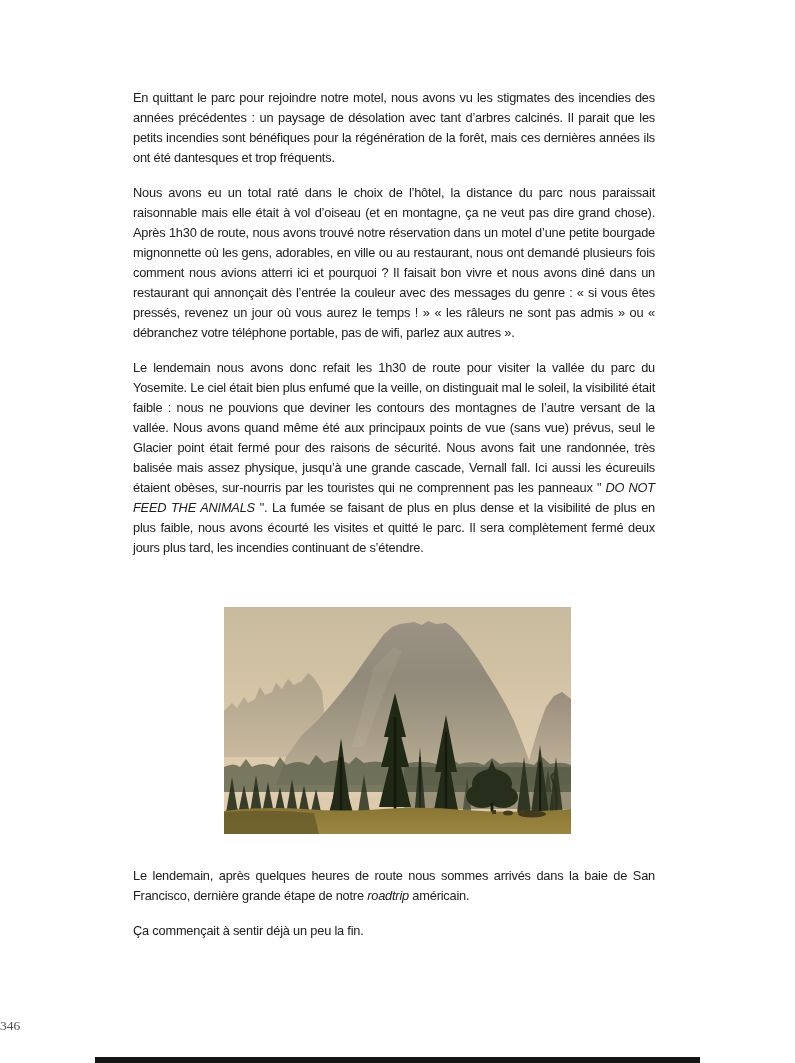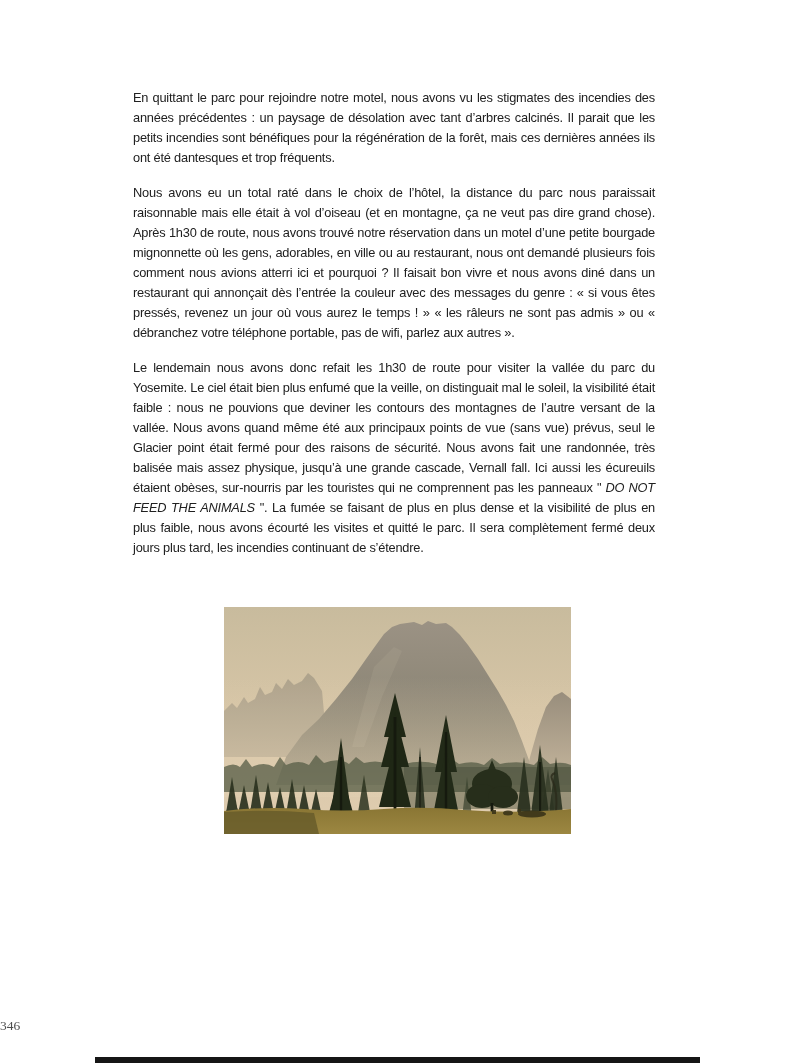--- a/index.html
+++ b/index.html
@@ -177,19 +177,21 @@
       <g fill="#3a3418" opacity="0.9">
         <ellipse cx="308" cy="207" rx="14" ry="3.5"></ellipse>
         <ellipse cx="284" cy="206" rx="5" ry="2.5"></ellipse>
         <rect x="268" y="203" width="4" height="4"></rect>
         <rect x="294" y="202" width="3" height="4"></rect>
       </g>
     </svg>
   </figure>
 
   <section class="content-bottom">
+      <p class="para"><span>Le lendemain, après quelques heures de route nous sommes arrivés dans la baie de San Francisco, dernière grande étape de notre </span><em>roadtrip</em><span> américain.</span></p>
+      <p class="para"><span>Ça commençait à sentir déjà un peu la fin.</span></p>
     </section>
 
   <div class="page-number">346</div>
 
   <div class="bottom-strip"></div>
 
 </div>
 
 </body></html>

